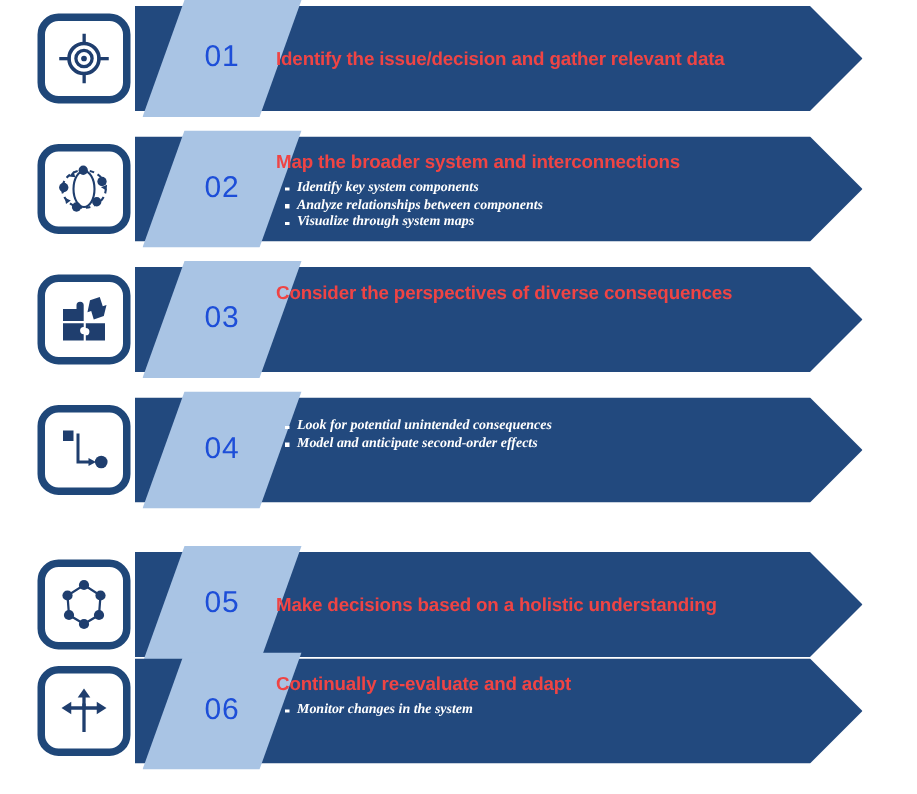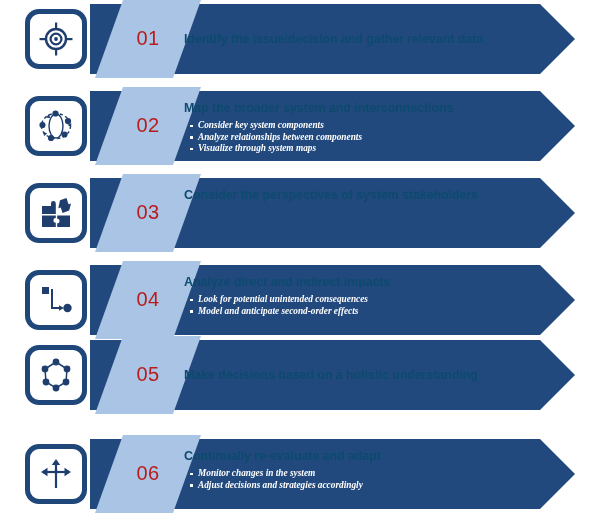--- a/index.html
+++ b/index.html
@@ -62,21 +62,21 @@
   }
   .num-label {
     position: absolute;
     left: 30px;
     top: 27px;
     width: 46px;
     text-align: center;
     font-family: "Liberation Sans", sans-serif;
     font-size: 20px;
     font-weight: 400;
-    color: #b91c1c;
+    color: #1d4ed8;
     letter-spacing: 0.5px;
     line-height: 22px;
   }
 
   
   .icon-tile {
     position: absolute;
     left: 25px;
     top: 9px;
     width: 62px;
@@ -107,21 +107,21 @@
   }
   .text-block.align-top {
     justify-content: flex-start;
     padding-top: 14px;
     box-sizing: border-box;
   }
   .step-title {
     font-family: "Liberation Sans", sans-serif;
     font-size: 12.5px;
     font-weight: bold;
-    color: #0c4a6e;
+    color: #ef4444;
     line-height: 15px;
     letter-spacing: -0.1px;
     white-space: nowrap;
   }
   .bullet-list {
     margin: 4px 0 0 0;
     padding: 0;
     list-style: none;
   }
   .bullet-item {
@@ -200,21 +200,21 @@
         <circle cx="13" cy="29" r="3.1" fill="#1F3E6E"></circle>
         <circle cx="4.5" cy="16" r="3.1" fill="#1F3E6E"></circle>
         <polygon points="33,18 29.3,15.8 33.4,14.2" fill="#1F3E6E"></polygon>
         <polygon points="6,27 5.2,22.8 9.2,24.6" fill="#1F3E6E"></polygon>
         <polygon points="11,5 12.2,9.2 8,8.6" fill="#1F3E6E"></polygon>
       </svg>
     </div>
     <div class="text-block align-top">
       <div class="step-title">Map the broader system and interconnections</div>
       <ul class="bullet-list">
-        <li class="bullet-item">Consider key system components</li>
+        <li class="bullet-item">Identify key system components</li>
         <li class="bullet-item">Analyze relationships between components</li>
         <li class="bullet-item">Visualize through system maps</li>
       </ul>
     </div>
   </div>
 
   <div class="step-row" style="top:174px;">
     <div class="banner-wrap">
       <svg class="banner-svg" viewBox="0 0 485 70" preserveAspectRatio="none">
         <polygon points="0,0 450,0 485,35 450,70 0,70" fill="#22497E"></polygon>
@@ -228,21 +228,21 @@
     </div>
     <div class="icon-tile">
       <svg width="34" height="32" viewBox="0 0 34 32">
         <path d="M3,9 L12,9 L12,6.5 a2.4,2.4 0 1,1 4.8,0 L16.8,9 L16.8,17 L3,17 Z" fill="#1F3E6E"></path>
         <path d="M3,18.5 L16.8,18.5 L16.8,21 a2.4,2.4 0 1,0 0,4.8 L16.8,30 L3,30 Z" fill="#1F3E6E"></path>
         <path d="M18.2,18.5 L31,18.5 L31,30 L18.2,30 L18.2,26.5 a2.4,2.4 0 1,0 0,-4.8 Z" fill="#1F3E6E"></path>
         <path d="M21,3.2 L27.5,1 L29.5,7.2 L32,6.4 L30.2,13.6 L23.5,16 L21.8,10.4 L19.3,11.2 Z" fill="#1F3E6E"></path>
       </svg>
     </div>
     <div class="text-block align-top">
-      <div class="step-title">Consider the perspectives of system stakeholders</div>
+      <div class="step-title">Consider the perspectives of diverse consequences</div>
     </div>
   </div>
 
   <div class="step-row" style="top:261px;">
     <div class="banner-wrap">
       <svg class="banner-svg" viewBox="0 0 485 70" preserveAspectRatio="none">
         <polygon points="0,0 450,0 485,35 450,70 0,70" fill="#22497E"></polygon>
       </svg>
     </div>
     <div class="num-wrap">
@@ -253,29 +253,28 @@
     </div>
     <div class="icon-tile">
       <svg width="32" height="32" viewBox="0 0 32 32">
         <rect x="2" y="3" width="7" height="7" fill="#1F3E6E"></rect>
         <path d="M12,5 L12,24 L20,24" fill="none" stroke="#1F3E6E" stroke-width="2"></path>
         <polygon points="24,24 19,21.3 19,26.7" fill="#1F3E6E"></polygon>
         <circle cx="27.5" cy="24" r="4.2" fill="#1F3E6E"></circle>
       </svg>
     </div>
     <div class="text-block align-top">
-      <div class="step-title">Analyze direct and indirect impacts</div>
       <ul class="bullet-list">
         <li class="bullet-item">Look for potential unintended consequences</li>
         <li class="bullet-item">Model and anticipate second-order effects</li>
       </ul>
     </div>
   </div>
 
-  <div class="step-row" style="top:336px;">
+  <div class="step-row" style="top:364px;">
     <div class="banner-wrap">
       <svg class="banner-svg" viewBox="0 0 485 70" preserveAspectRatio="none">
         <polygon points="0,0 450,0 485,35 450,70 0,70" fill="#22497E"></polygon>
       </svg>
     </div>
     <div class="num-wrap">
       <svg class="num-svg" viewBox="0 0 115 78" preserveAspectRatio="none">
         <polygon points="28,0 106,0 78,78 0,78" fill="#A9C4E4"></polygon>
       </svg>
       <div class="num-label">05</div>
@@ -316,18 +315,17 @@
         <path d="M17,15 L8,15" fill="none" stroke="#1F3E6E" stroke-width="2.2"></path>
         <polygon points="2,15 8.5,10.8 8.5,19.2" fill="#1F3E6E"></polygon>
         <path d="M17,15 L26,15" fill="none" stroke="#1F3E6E" stroke-width="2.2"></path>
         <polygon points="32,15 25.5,10.8 25.5,19.2" fill="#1F3E6E"></polygon>
       </svg>
     </div>
     <div class="text-block align-top">
       <div class="step-title">Continually re-evaluate and adapt</div>
       <ul class="bullet-list">
         <li class="bullet-item">Monitor changes in the system</li>
-        <li class="bullet-item">Adjust decisions and strategies accordingly</li>
       </ul>
     </div>
   </div>
 
 </div>
 
 </body></html>

